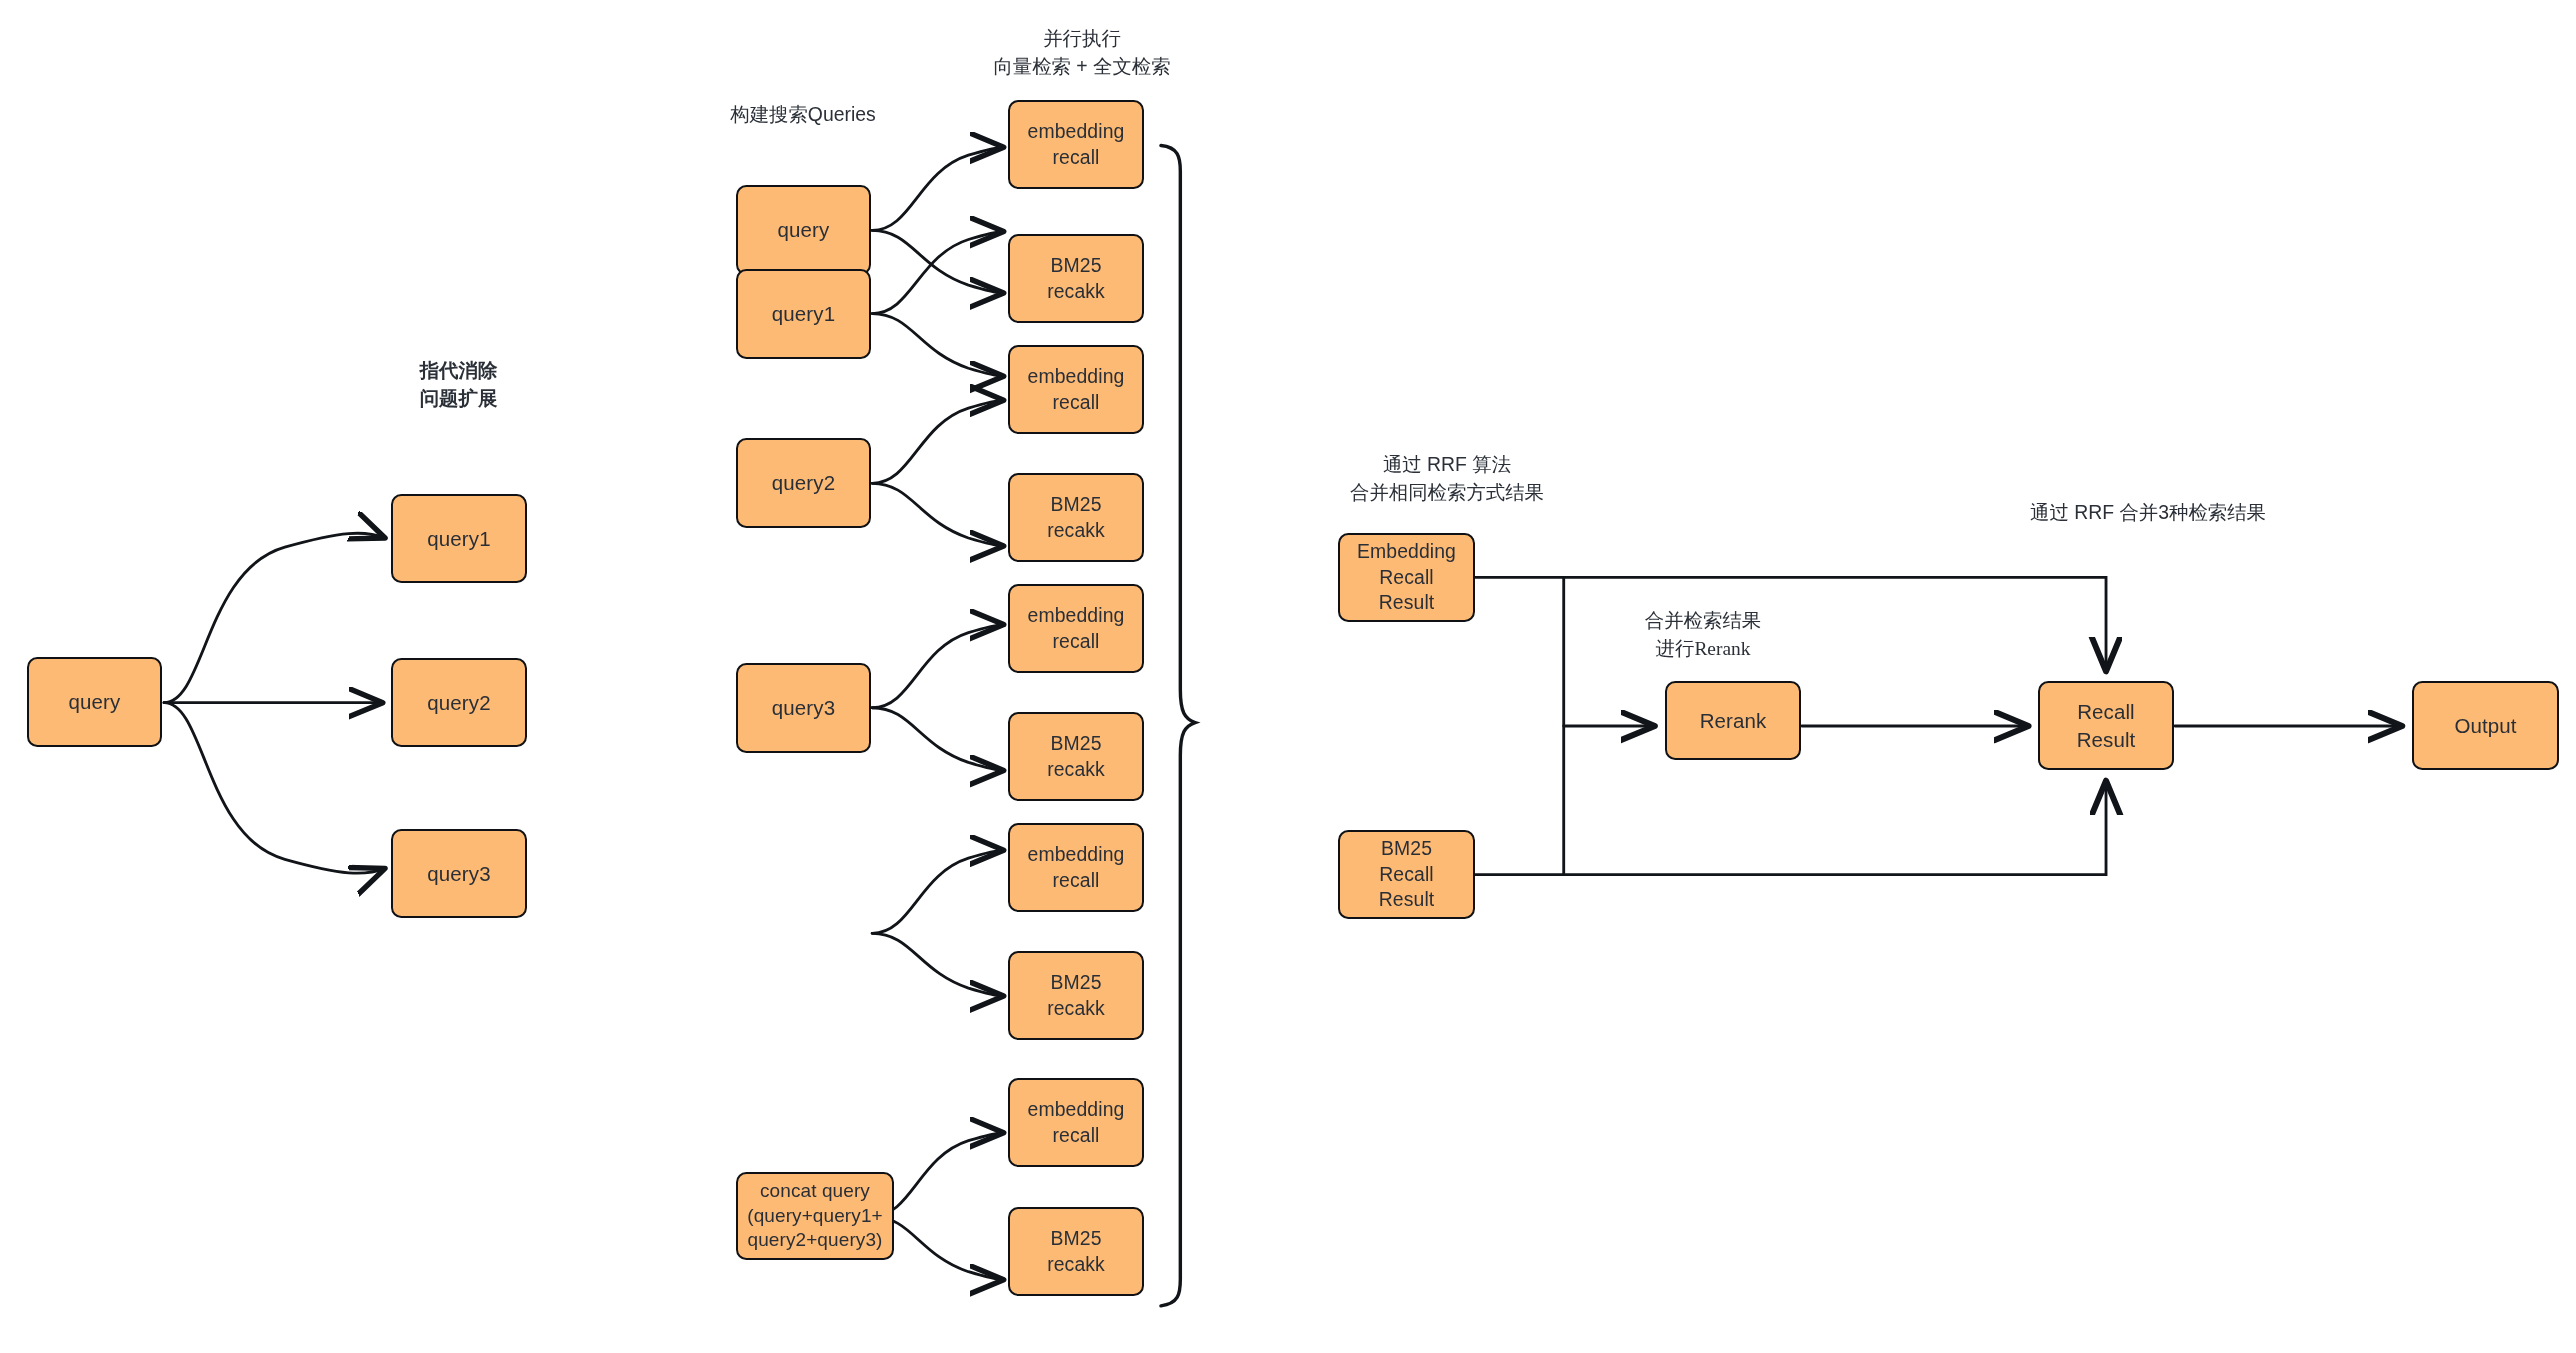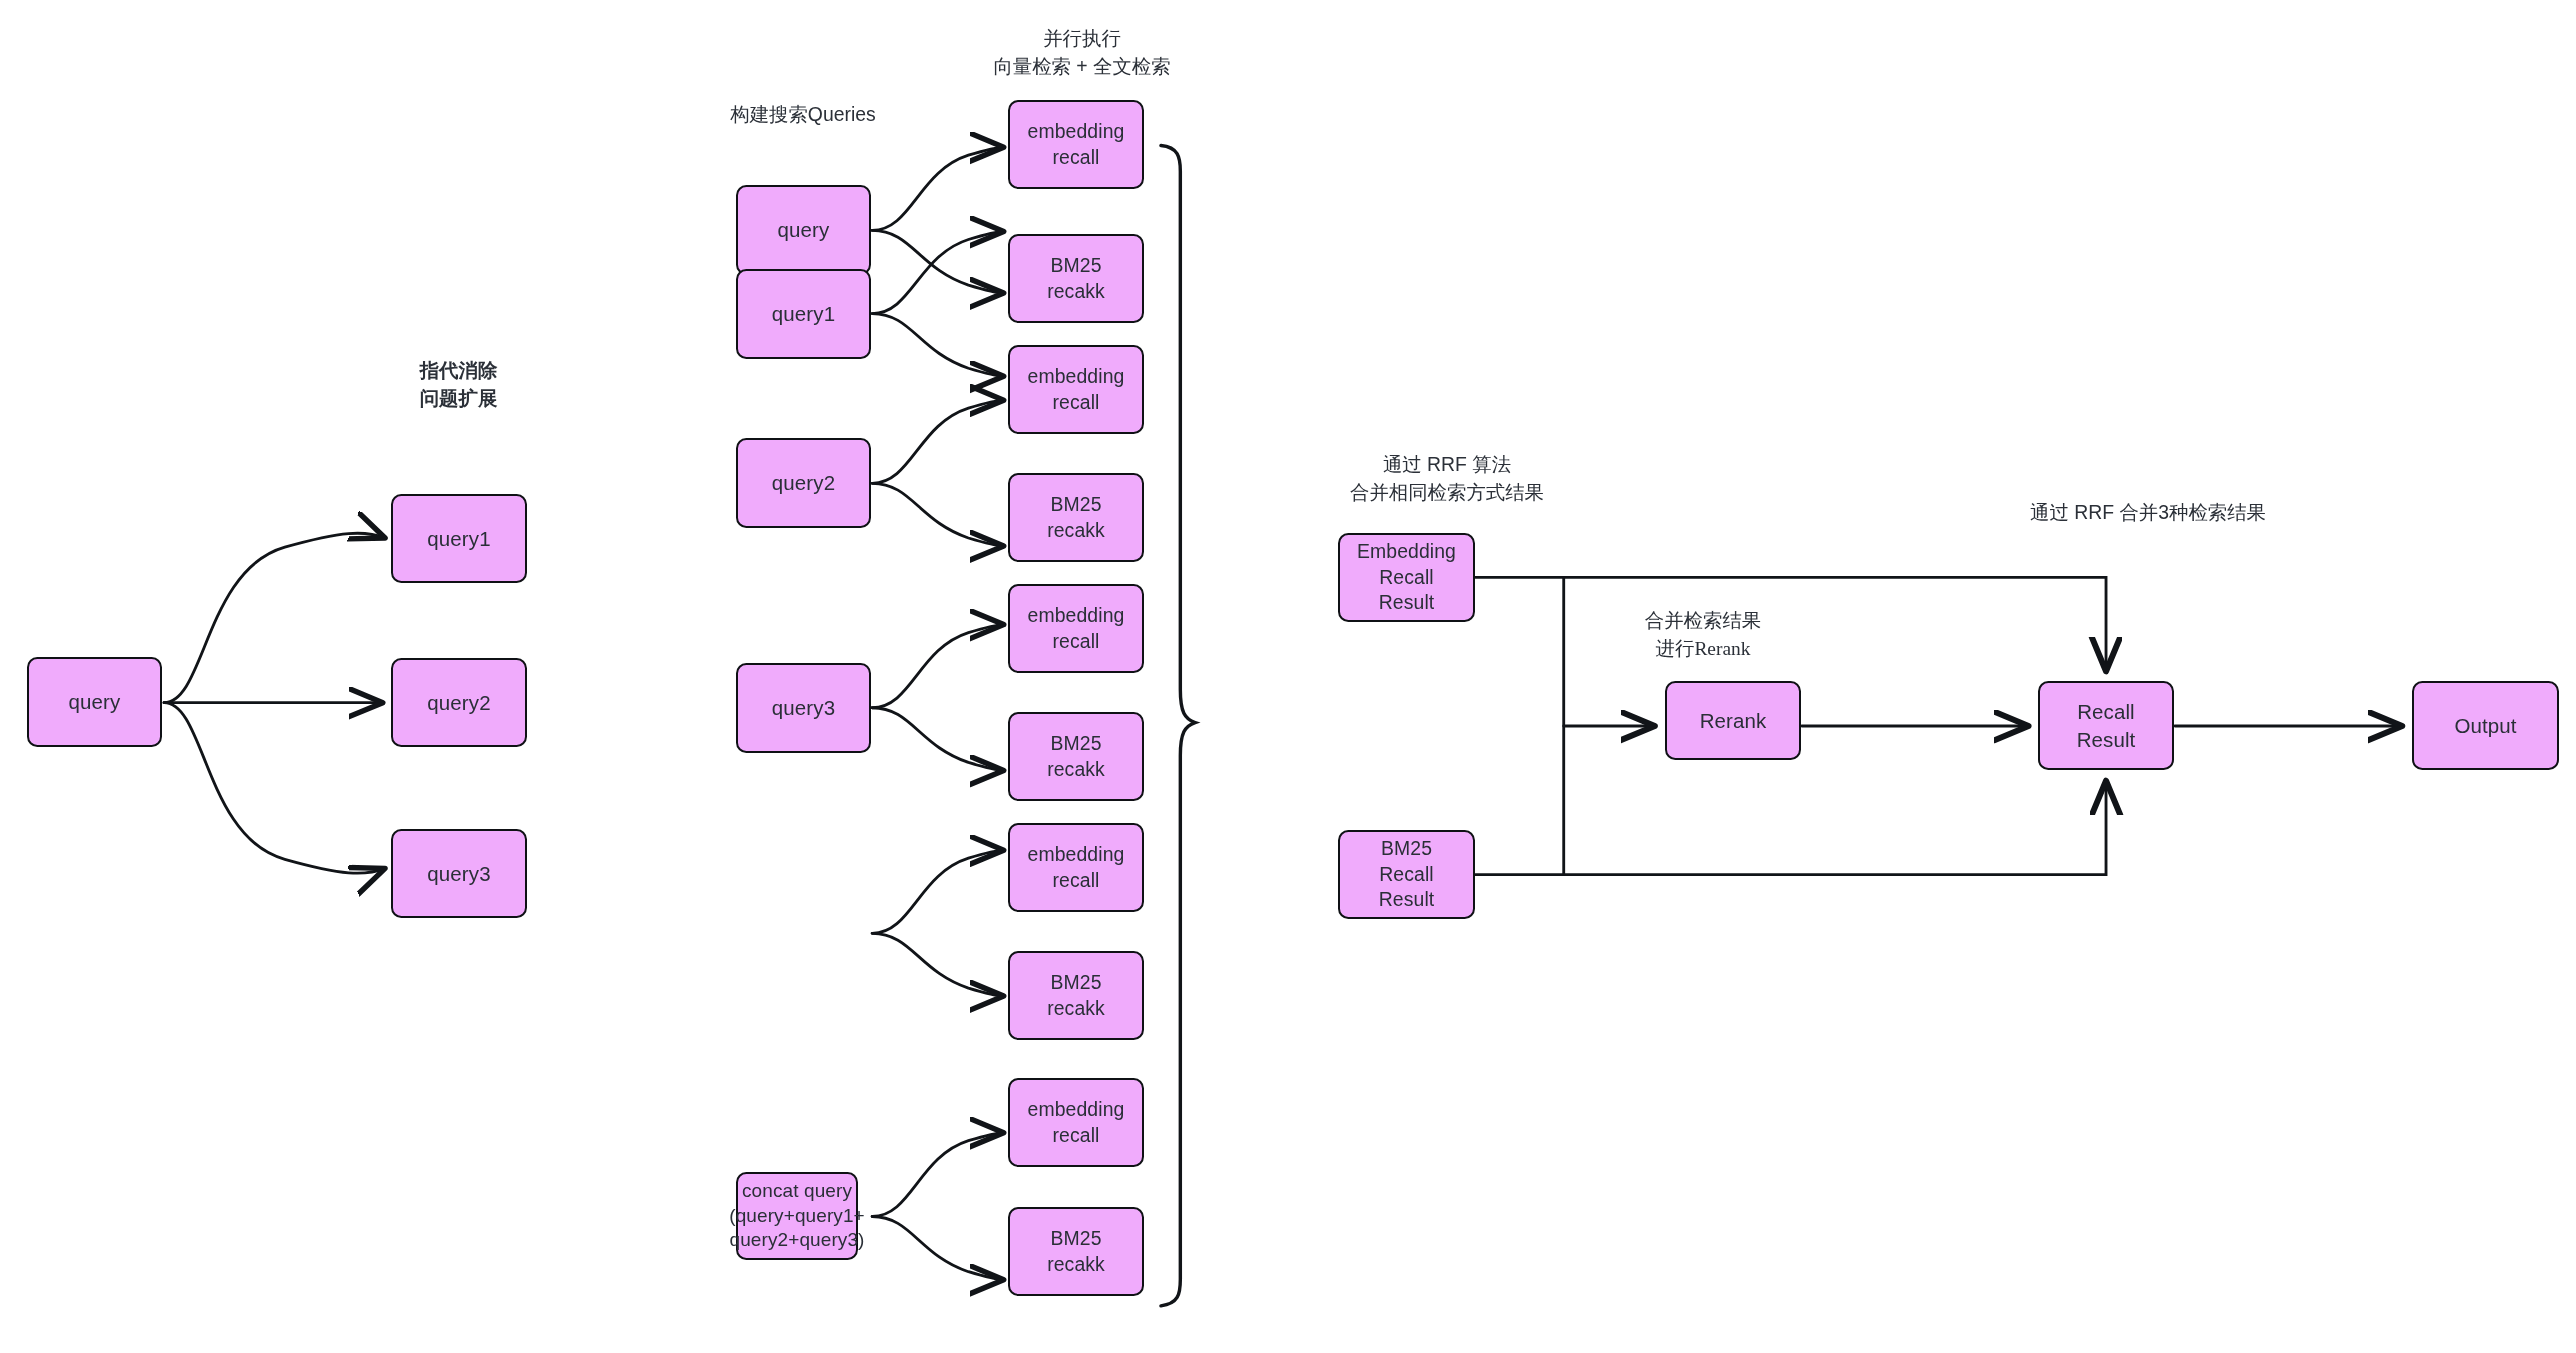--- a/index.html
+++ b/index.html
@@ -20,21 +20,21 @@
   #wires {
     position: absolute;
     left: 0; top: 0;
     width: 2576px;
     height: 1354px;
     pointer-events: none;
   }
   .node {
     position: absolute;
     box-sizing: border-box;
-    background: #f0abfc;
+    background: #fdba74;
     border: 2.8px solid #0f1115;
     border-radius: 10.3px;
     display: flex;
     align-items: center;
     justify-content: center;
     text-align: center;
     color: #2a2f37;
     font-size: 20.5px;
     line-height: 1.32;
     letter-spacing: 0.1px;
@@ -139,21 +139,21 @@
   <div class="node" style="left:391px; top:829px; width:136px; height:89px;">query3</div>
 
   <div class="node" style="left:736px; top:185px; width:135px; height:90px;">query</div>
 
   <div class="node" style="left:736px; top:269px; width:135px; height:90px;">query1</div>
 
   <div class="node" style="left:736px; top:438px; width:135px; height:90px;">query2</div>
 
   <div class="node" style="left:736px; top:663px; width:135px; height:90px;">query3</div>
 
-  <div class="node tight" style="left:736px; top:1172px; width:122px; height:88px;">concat query
+  <div class="node tight" style="left:736px; top:1172px; width:158px; height:88px;">concat query
 (query+query1+
 query2+query3)</div>
 
   <div class="node small" style="left:1008px; top:100px; width:136px; height:89px;">embedding
 recall</div>
   <div class="node small" style="left:1008px; top:234px; width:136px; height:89px;">BM25
 recakk</div>
 
   <div class="node small" style="left:1008px; top:345px; width:136px; height:89px;">embedding
 recall</div>

